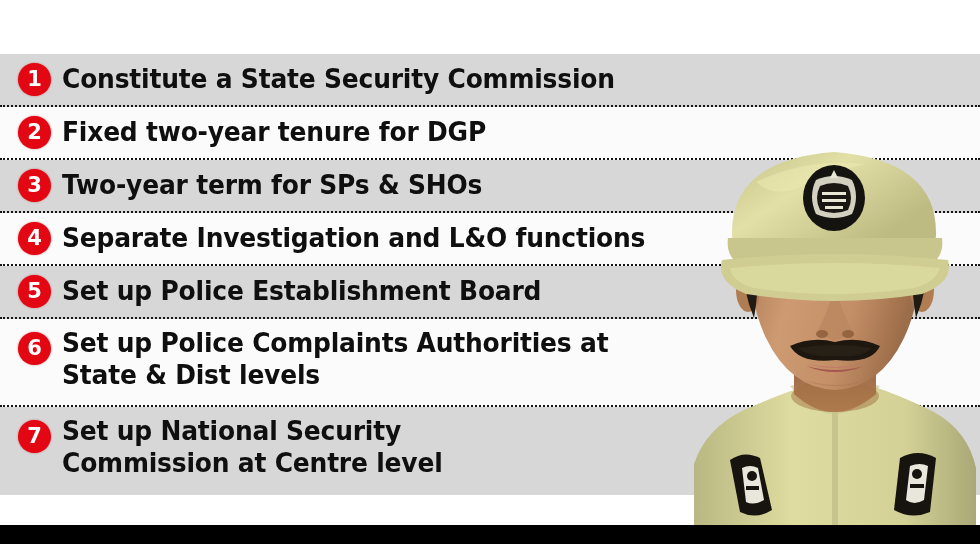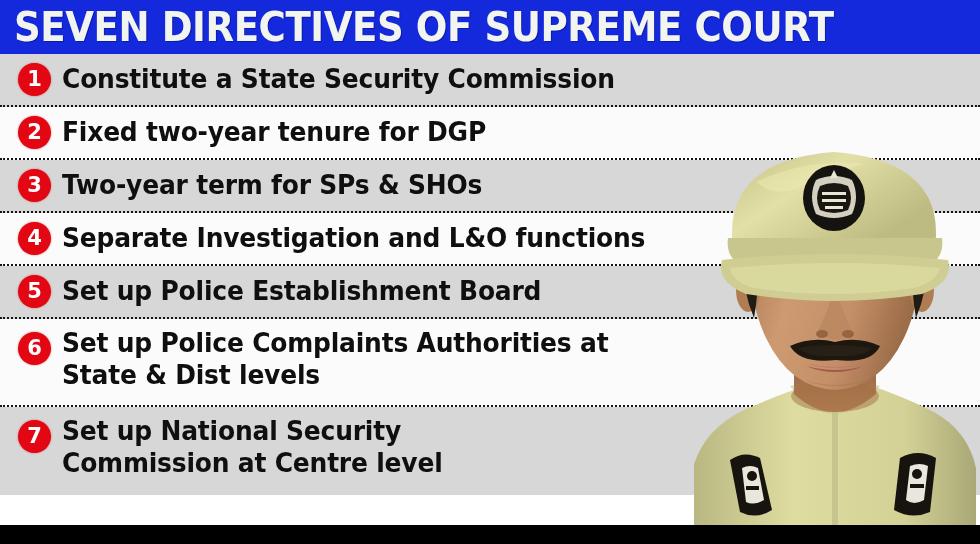--- a/index.html
+++ b/index.html
@@ -122,23 +122,20 @@
     height: 418px;
     pointer-events: none;
   }
   .photo svg { display: block; width: 100%; height: 100%; }
 </style>
 </head>
 <body>
 
 <div id="infographic">
 
-  <div class="header-banner">
-    <div class="header-title">SEVEN DIRECTIVES OF SUPREME COURT</div>
-  </div>
 
   <div class="list-area">
 
     <div class="row band-gray row-h1">
       <div class="badge">1</div>
       <div class="row-text">Constitute a State Security Commission</div>
     </div>
 
     <div class="row band-white row-h1">
       <div class="badge">2</div>

